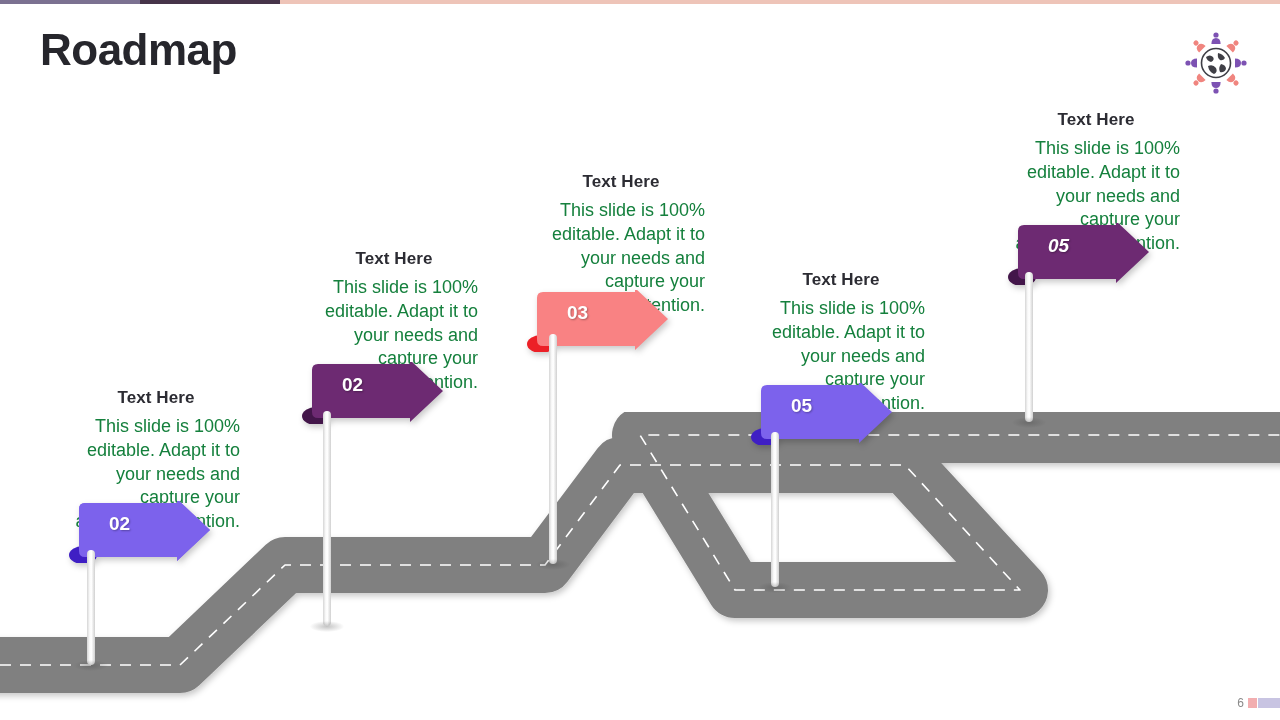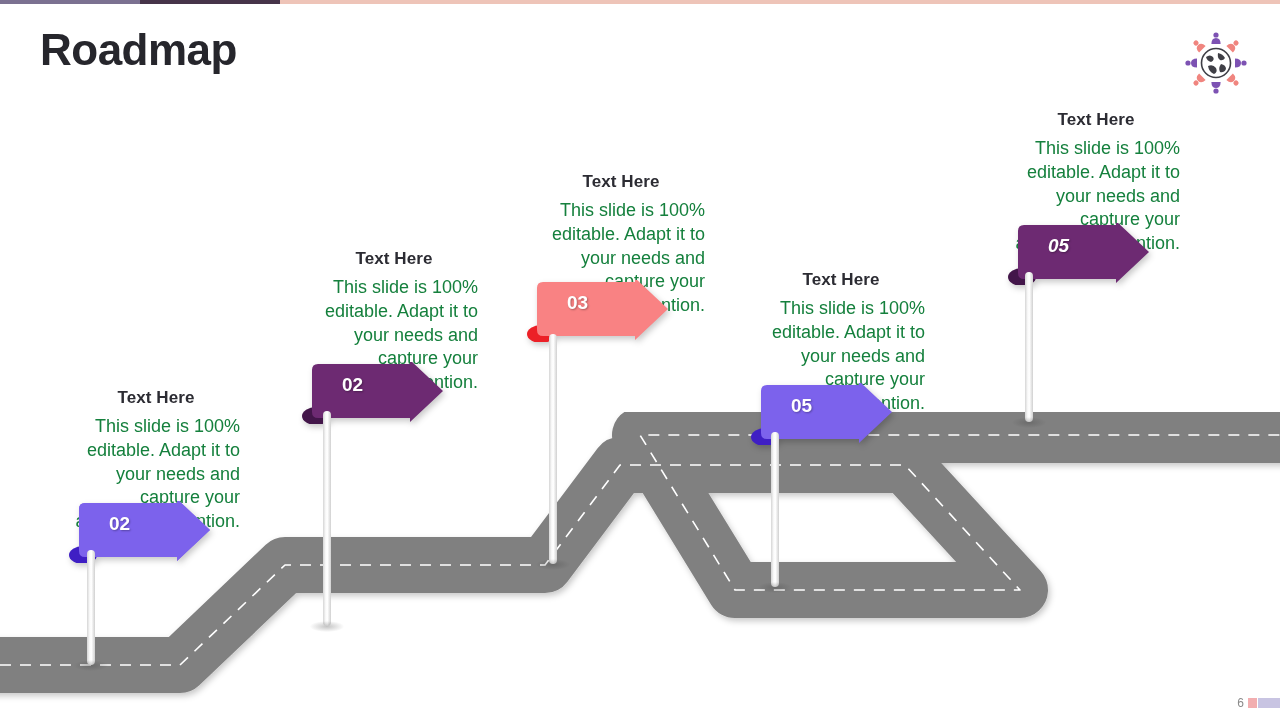--- a/index.html
+++ b/index.html
@@ -171,21 +171,21 @@
     </div>
     <div class="pole" style="left:13px; top:162px; height:215px;"></div>
     <div class="pole-shadow" style="left:0px; top:372px;"></div>
   </div>
 
   <div class="milestone" style="left:537px; top:172px;">
     <div class="ms-text" style="left:0; top:0;">
       <div class="ms-head">Text Here</div>
       <div class="ms-body">This slide is 100% editable. Adapt it to your needs and capture your audience's attention.</div>
     </div>
-    <div class="flag-wrap" style="left:-14px; top:108px;">
+    <div class="flag-wrap" style="left:-14px; top:118px;">
       <svg class="flag-svg" width="150" height="62" viewBox="0 0 150 62">
         <ellipse cx="18" cy="54" rx="14" ry="9" fill="#ec2027"></ellipse>
         <path d="M14 8 Q14 2 20 2 L112 2 L112 -2 L145 29 L112 60 L112 56 L20 56 Q14 56 14 50 Z" fill="#f98283"></path>
       </svg>
       <span class="flag-num">03</span>
     </div>
     <div class="pole" style="left:12px; top:162px; height:230px;"></div>
     <div class="pole-shadow" style="left:-1px; top:387px;"></div>
   </div>
 

